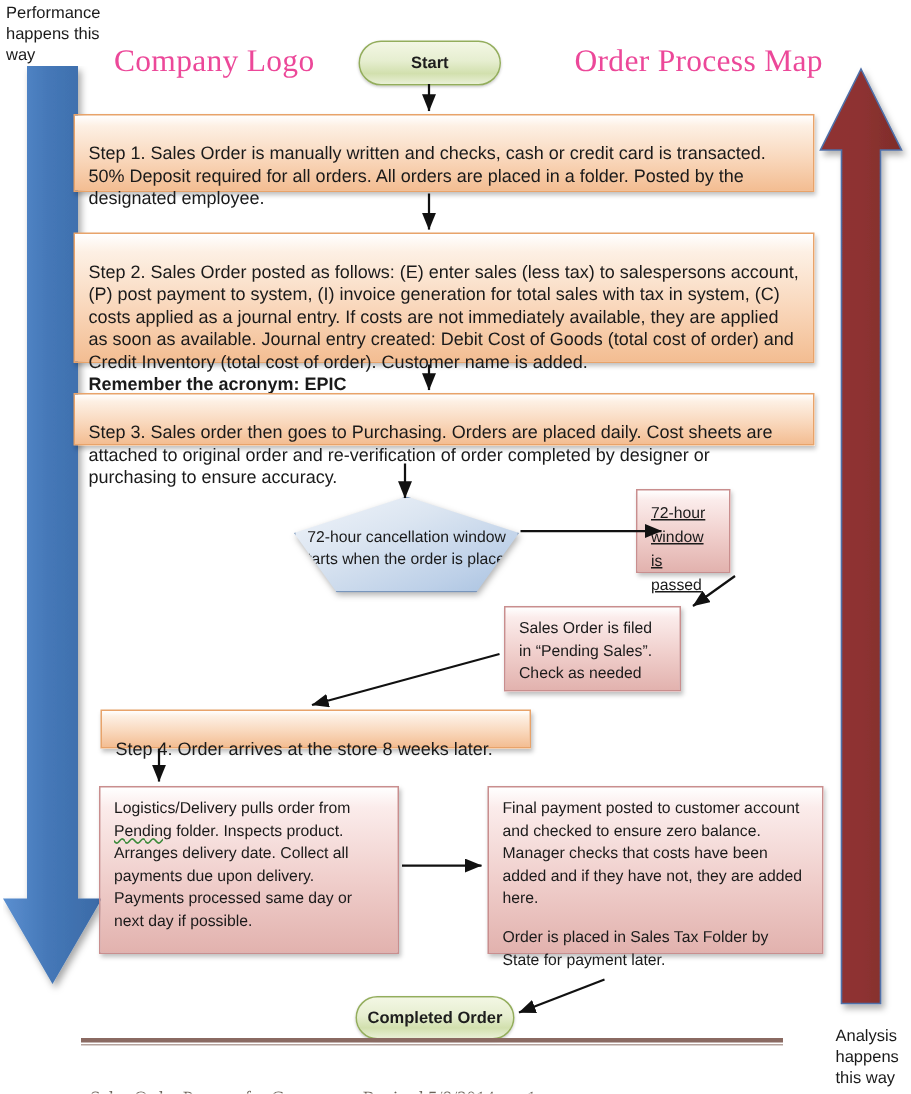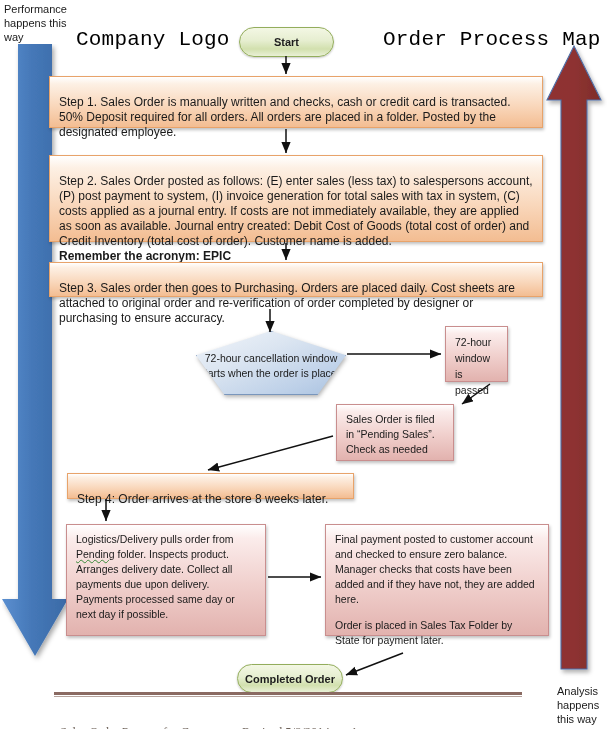--- a/index.html
+++ b/index.html
@@ -27,22 +27,22 @@
   .side-label {
     font-size: 11px;
     line-height: 14px;
     color: #1a1a1a;
     font-family: "Liberation Sans", sans-serif;
   }
 
   
   .header-text {
     font-size: 21px;
-    color: #000000;
-    font-family: Liberation Mono, monospace;
+    color: #ec4899;
+    font-family: Liberation Serif, serif;
     letter-spacing: 0.2px;
     white-space: nowrap;
   }
 
   
   .terminator {
     border-radius: 999px;
     border: 1px solid #93ad5c;
     background: linear-gradient(to bottom, #f3f7e4 0%, #e6eed0 45%, #d2e0ae 75%, #e9f0d6 100%);
     box-shadow: 0 1px 2px rgba(0,0,0,0.22);
@@ -199,21 +199,21 @@
   <div class="abs step-box" style="left:49px; top:262px; width:494px; height:35px;">
     <span>Step 3.  Sales order then goes to Purchasing. Orders are placed daily.  Cost sheets are attached to original order and re-verification of order completed by designer or purchasing to ensure accuracy.</span>
   </div>
 
   <div class="abs pentagon-wrap" style="left:196px; top:331px; width:150px; height:64px;">
     <div class="pentagon">
       <div class="pentagon-text">72-hour cancellation window starts when the order is placed</div>
     </div>
   </div>
 
-  <div class="abs pink-box" style="left:445px; top:326px; width:63px; height:56px; line-height:16px;">
+  <div class="abs pink-box" style="left:424px; top:326px; width:63px; height:56px; line-height:16px;text-decoration:underline;">
     <span>72-hour window is passed</span>
   </div>
 
   <div class="abs pink-box" style="left:336px; top:404px; width:118px; height:57px;">
     <span>Sales Order is filed in “Pending Sales”. Check as needed</span>
   </div>
 
   <div class="abs step-box" style="left:67px; top:473px; width:287px; height:25px;">
     <span>Step 4:  Order arrives at the store 8 weeks later.</span>
   </div>

